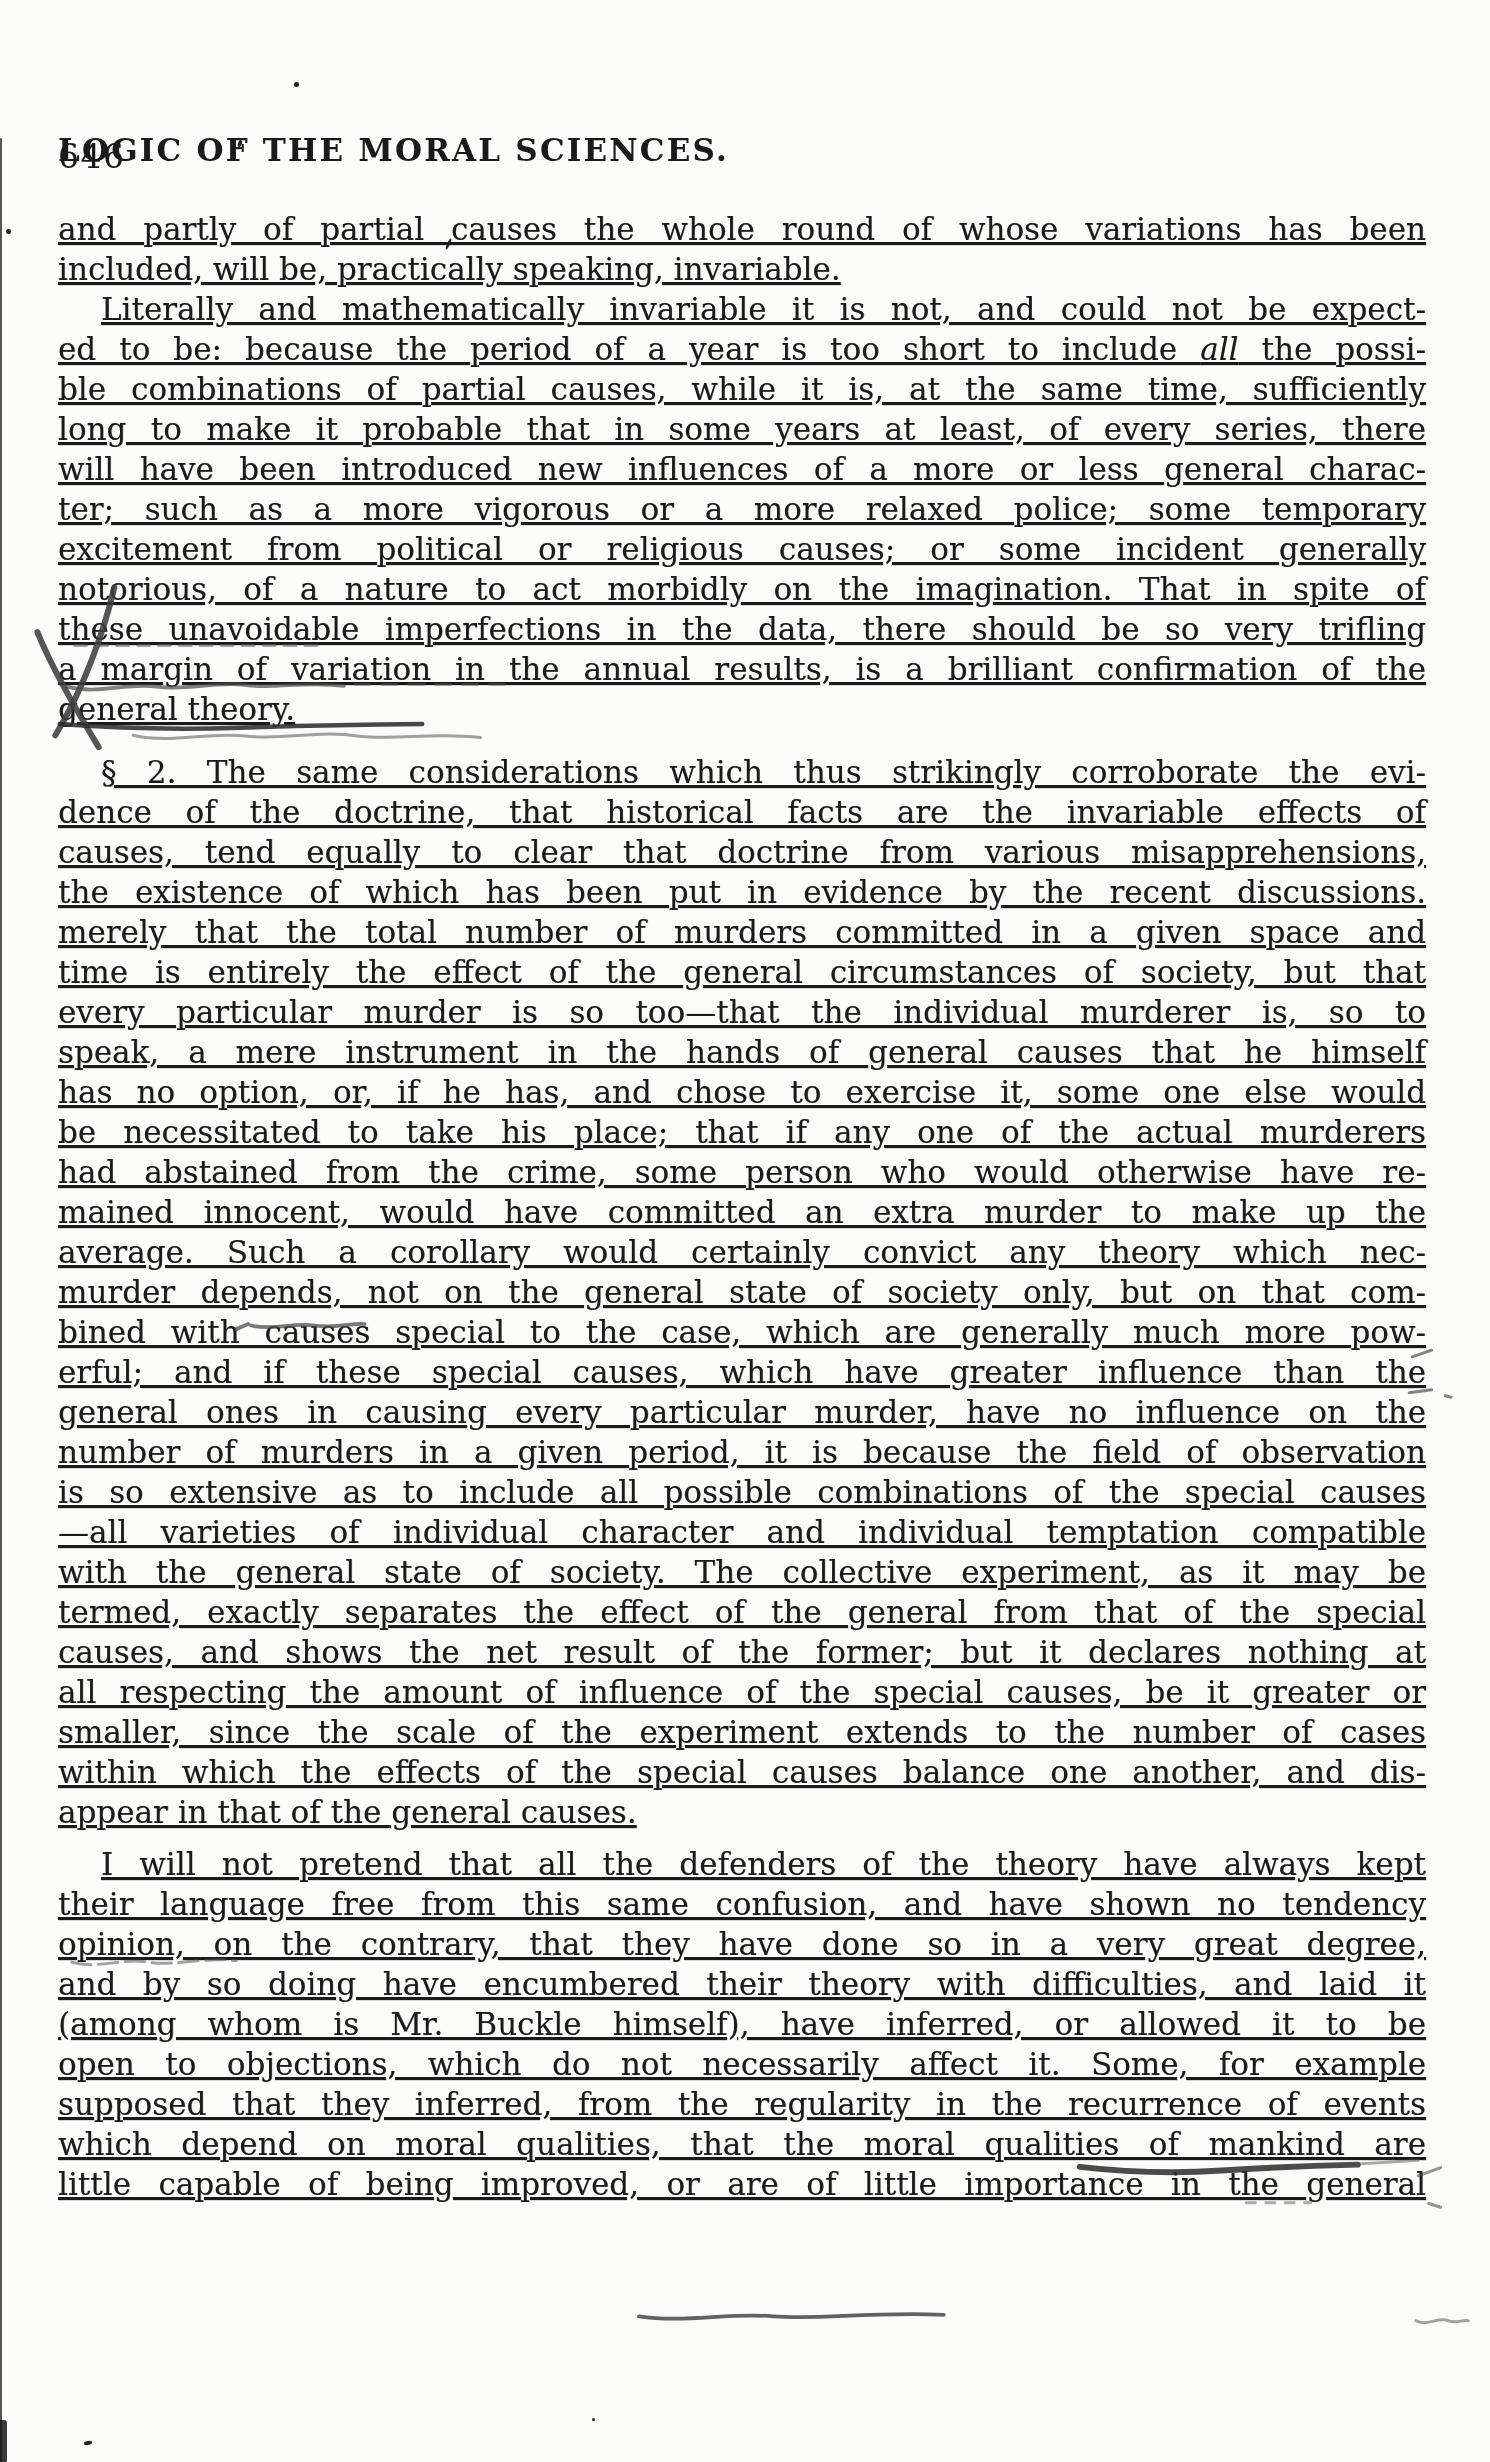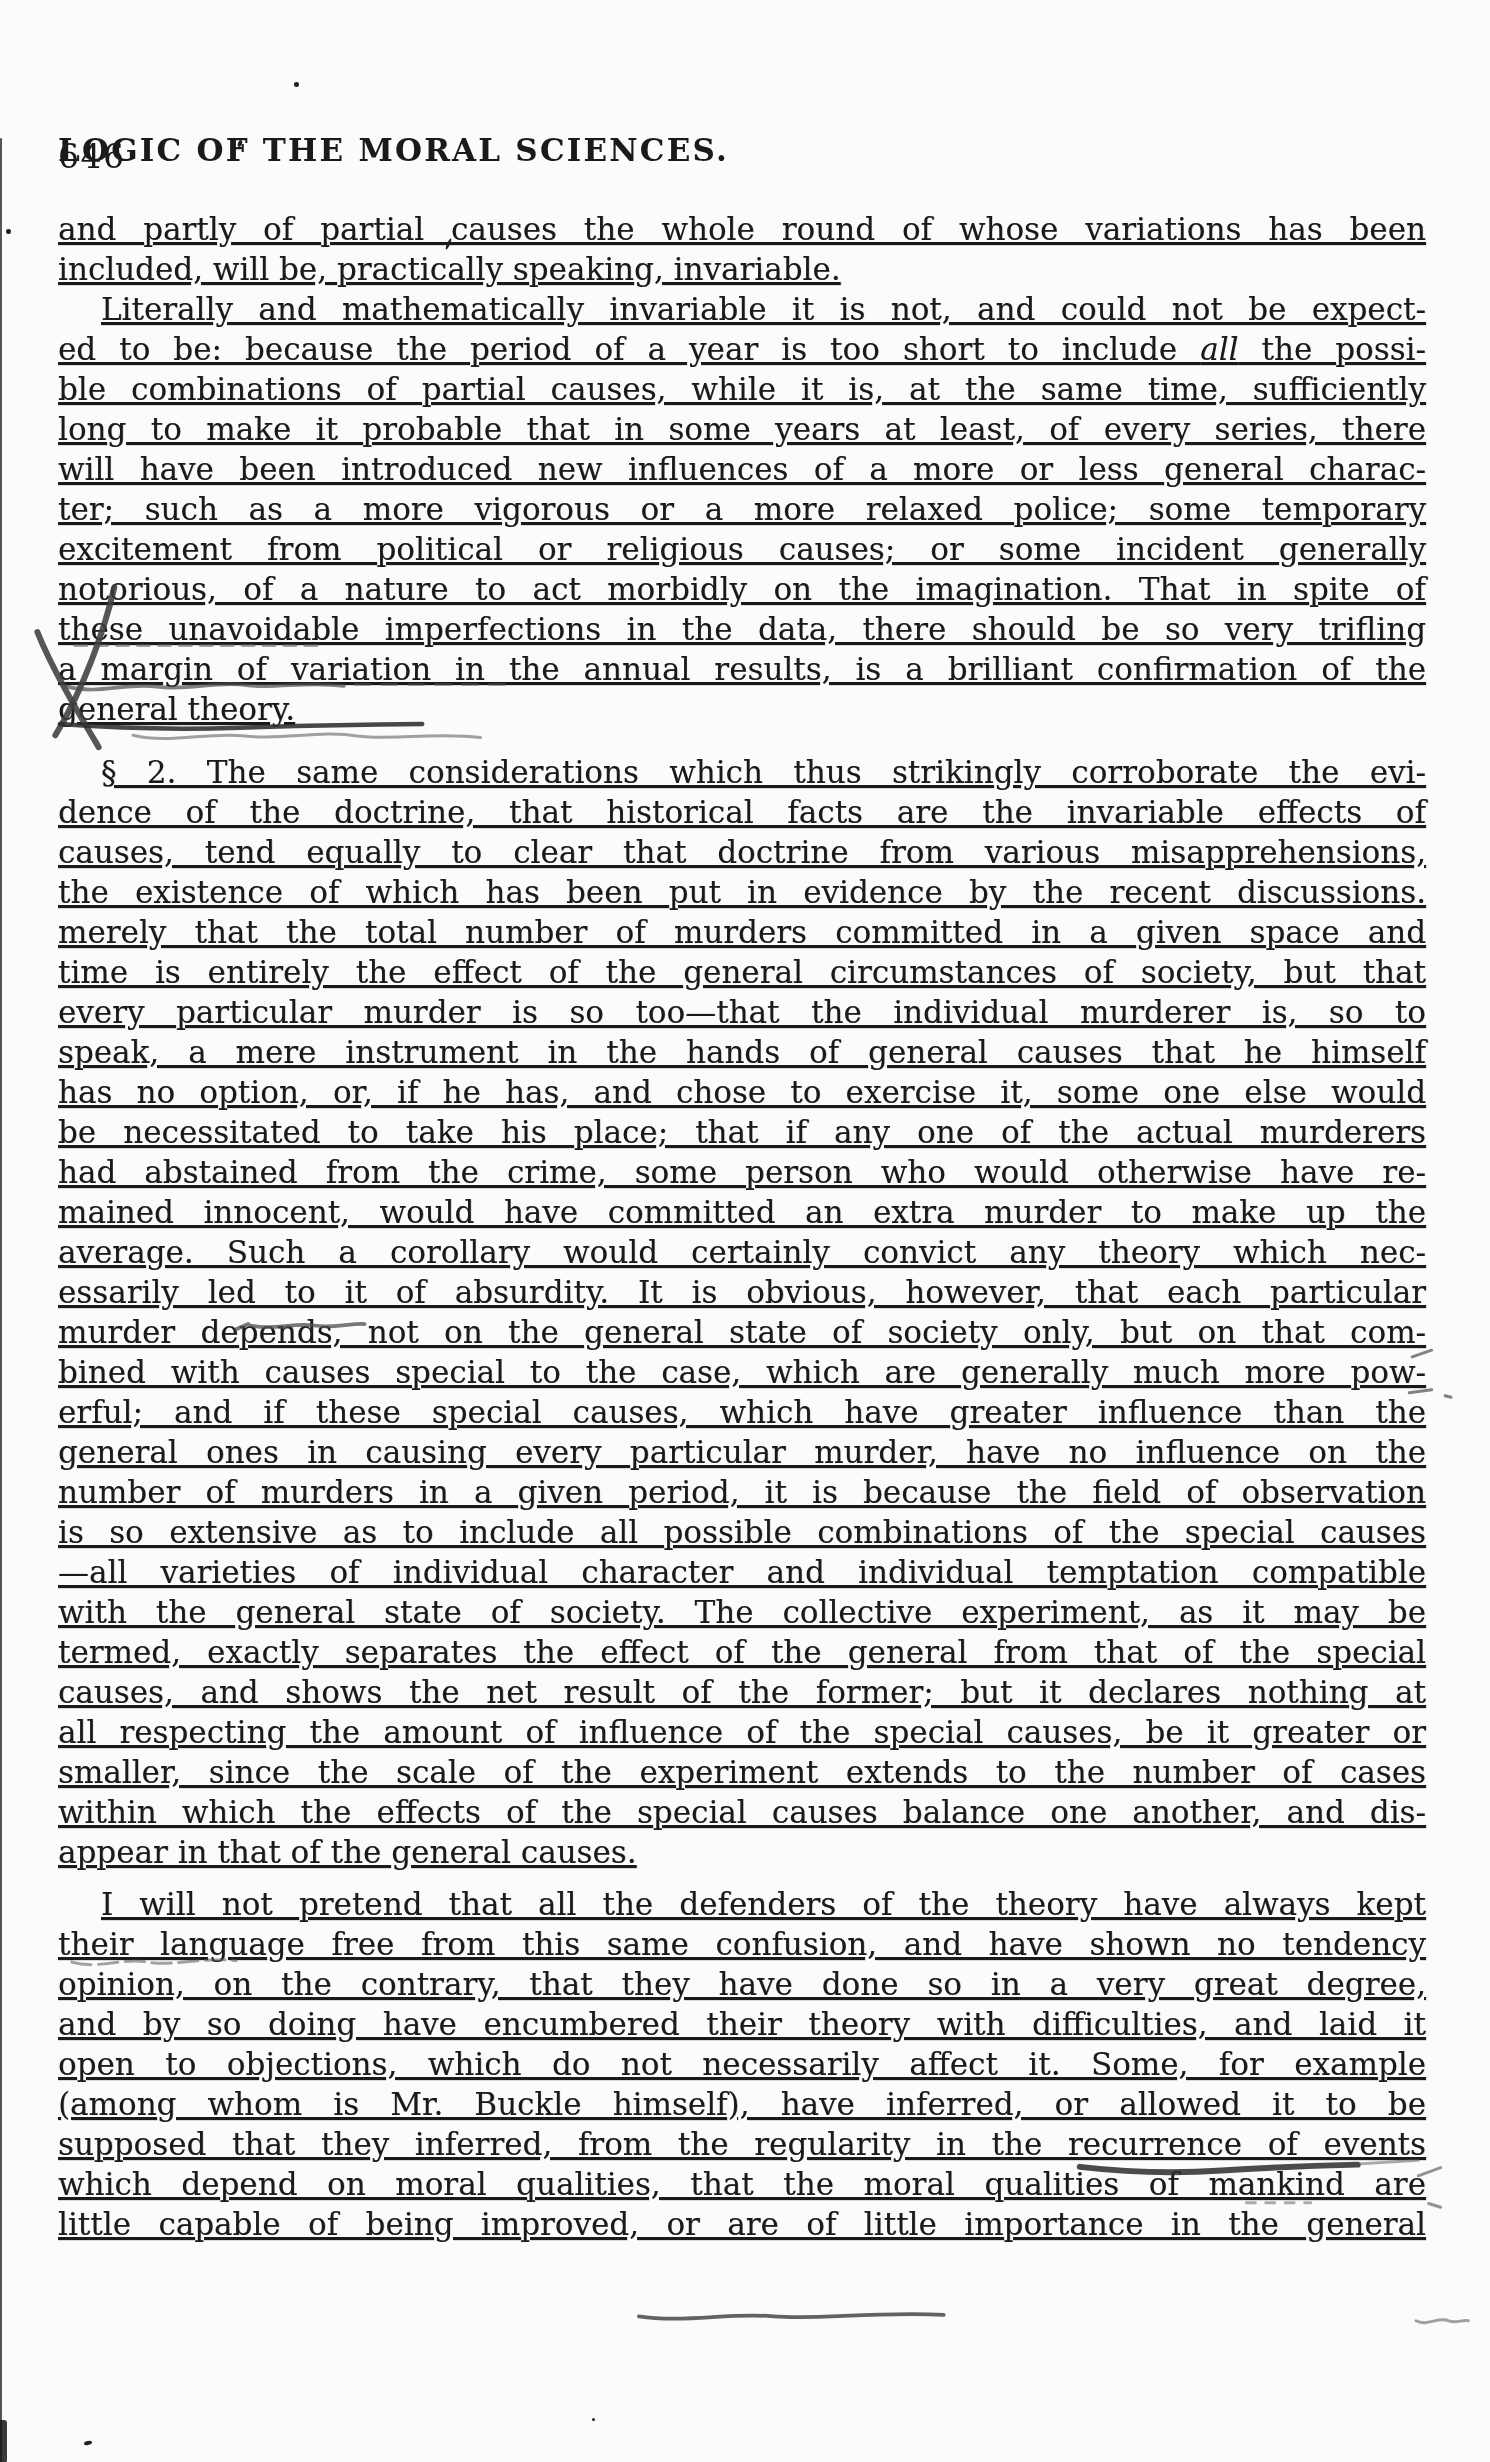--- a/index.html
+++ b/index.html
@@ -76,43 +76,42 @@
         <div class="line">the existence of which has been put in evidence by the recent discussions.</div>
         <div class="line">merely that the total number of murders committed in a given space and</div>
         <div class="line">time is entirely the effect of the general circumstances of society, but that</div>
         <div class="line">every particular murder is so too—that the individual murderer is, so to</div>
         <div class="line">speak, a mere instrument in the hands of general causes that he himself</div>
         <div class="line">has no option, or, if he has, and chose to exercise it, some one else would</div>
         <div class="line">be necessitated to take his place; that if any one of the actual murderers</div>
         <div class="line">had abstained from the crime, some person who would otherwise have re-</div>
         <div class="line">mained innocent, would have committed an extra murder to make up the</div>
         <div class="line">average.  Such a corollary would certainly convict any theory which nec-</div>
-        <div class="line">essarily led to it of absurdity.  It is obvious, however, that each particular</div>
         <div class="line">murder depends, not on the general state of society only, but on that com-</div>
         <div class="line">bined with causes special to the case, which are generally much more pow-</div>
         <div class="line">erful; and if these special causes, which have greater influence than the</div>
         <div class="line">general ones in causing every particular murder, have no influence on the</div>
         <div class="line">number of murders in a given period, it is because the field of observation</div>
         <div class="line">is so extensive as to include all possible combinations of the special causes</div>
         <div class="line">—all varieties of individual character and individual temptation compatible</div>
         <div class="line">with the general state of society.  The collective experiment, as it may be</div>
         <div class="line">termed, exactly separates the effect of the general from that of the special</div>
         <div class="line">causes, and shows the net result of the former; but it declares nothing at</div>
         <div class="line">all respecting the amount of influence of the special causes, be it greater or</div>
         <div class="line">smaller, since the scale of the experiment extends to the number of cases</div>
         <div class="line">within which the effects of the special causes balance one another, and dis-</div>
         <div class="line short">appear in that of the general causes.</div>
       </div>
       <div class="para">
         <div class="line indent">I will not pretend that all the defenders of the theory have always kept</div>
         <div class="line">their language free from this same confusion, and have shown no tendency</div>
         <div class="line">opinion, on the contrary, that they have done so in a very great degree,</div>
         <div class="line">and by so doing have encumbered their theory with difficulties, and laid it</div>
+        <div class="line">(among whom is Mr. Buckle himself), have inferred, or allowed it to be</div>
         <div class="line">open to objections, which do not necessarily affect it.  Some, for example</div>
-        <div class="line">(among whom is Mr. Buckle himself), have inferred, or allowed it to be</div>
         <div class="line">supposed that they inferred, from the regularity in the recurrence of events</div>
         <div class="line">which depend on moral qualities, that the moral qualities of mankind are</div>
         <div class="line">little capable of being improved, or are of little importance in the general</div>
       </div>
     </div>
 
   <svg class="pencil" width="1490" height="2462" viewBox="0 0 1994 3295">
 
     <path d="M153,786 C140,842 112,922 74,984" stroke="#3f3f3f" stroke-width="8" opacity="0.88"></path>
     <path d="M50,846 C70,896 106,956 132,1000" stroke="#3f3f3f" stroke-width="8" opacity="0.88"></path>

